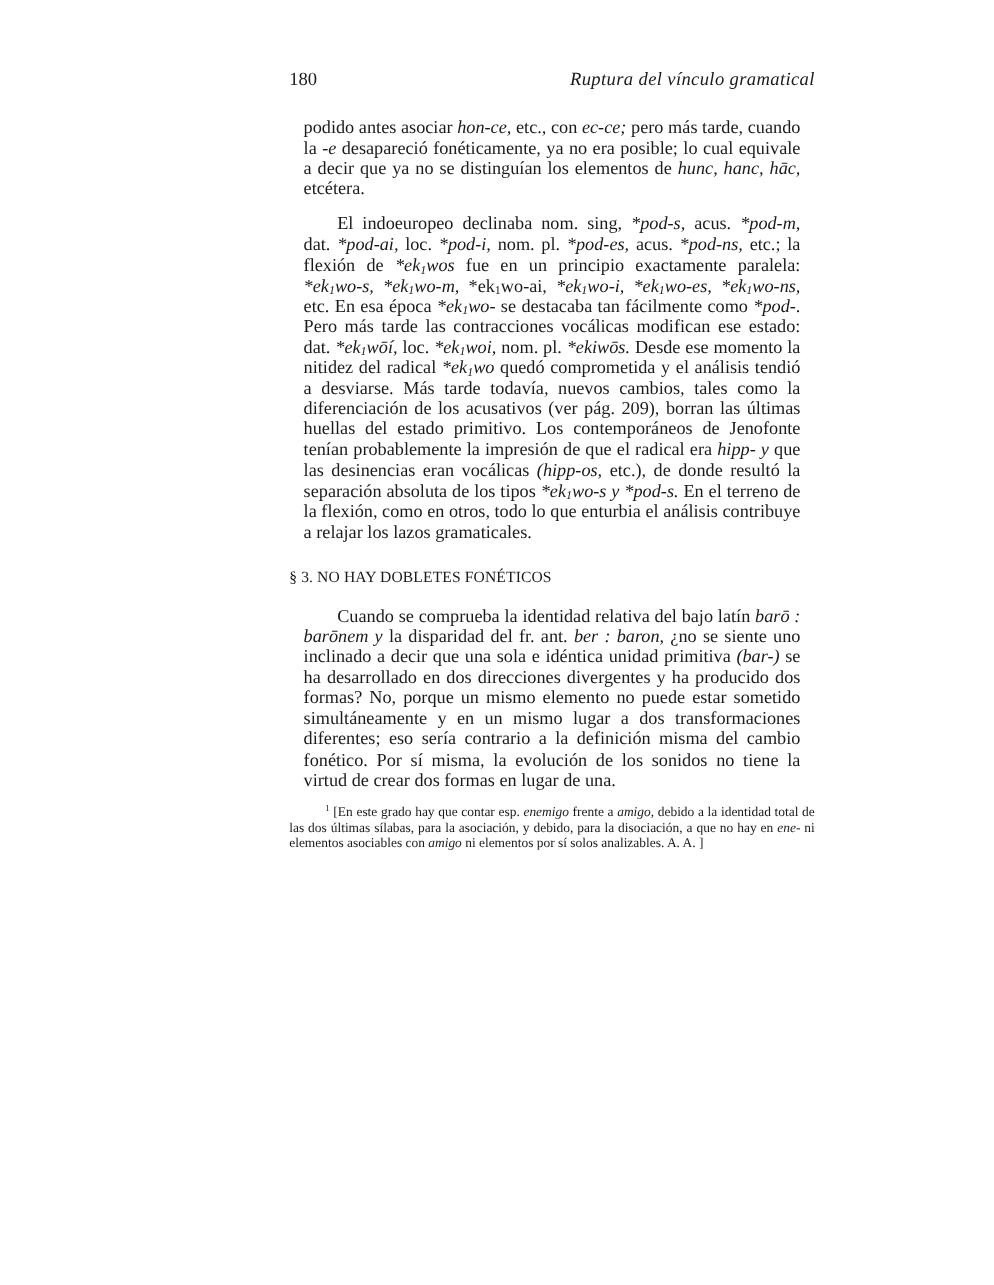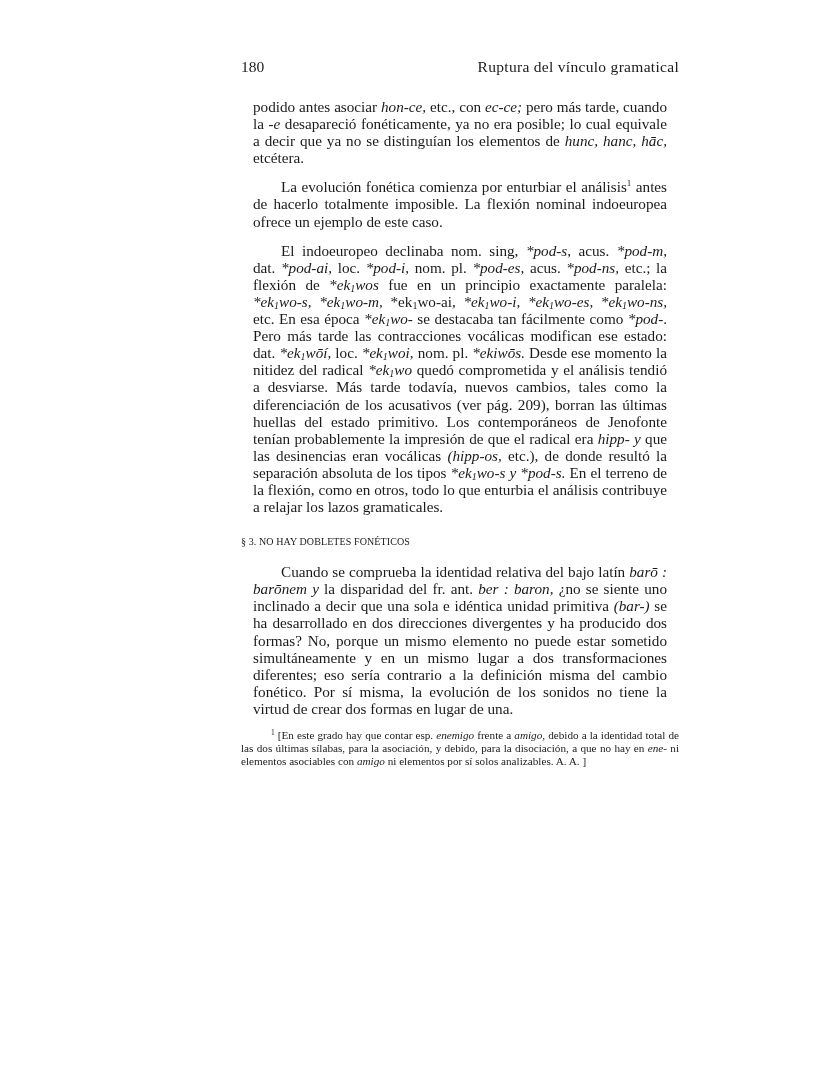--- a/index.html
+++ b/index.html
@@ -8,50 +8,49 @@
     font-family: "Liberation Serif", "DejaVu Serif", serif;
     color: #1a1a1a;
   }
   .page {
     position: absolute; left: 241px; top: 58px; width: 438px;
   }
   .running-head {
     display: flex; justify-content: space-between; align-items: baseline;
     font-size: 15.5px; height: 24px; margin-bottom: 16px; gap: 48px;
   }
-  .running-head .title { letter-spacing: 0.3px; }
+  .running-head .title { font-style: italic; letter-spacing: 0.3px; }
   .body-text {
     font-size: 15.2px; line-height: 17.1px; text-align: justify;
   }
   .body-text p { margin: 12px; }
   .body-text p.indent { text-indent: 28px; }
   i { font-style: italic; }
   sup.fn { font-size: 9px; vertical-align: 6px; line-height: 0; }
   sub.s { font-size: 10px; vertical-align: -2px; line-height: 0; }
   .section-head {
-    font-size: 10px; margin: 21px 0 16px 0; letter-spacing: 0.1px;
+    font-size: 13px; margin: 21px 0 16px 0; letter-spacing: 0.1px;
   }
   .footnote {
     font-size: 11.2px; line-height: 13px; text-align: justify;
     text-indent: 30px;
   }
   .footnote sup { font-size: 7.5px; vertical-align: 4px; line-height: 0; }
 </style>
 </head>
 <body>
 
 <div class="page">
   <div class="running-head">
     <span class="num">180</span>
     <span class="title">Ruptura del vínculo gramatical</span>
   </div>
 
   <div class="body-text" id="main-paragraphs">
       <p><span>podido antes asociar </span><i>hon-ce,</i><span> etc., con </span><i>ec-ce;</i><span> pero más tarde, cuando la </span><i>-e</i><span> desapareció fonéticamente, ya no era posible; lo cual equivale a decir que ya no se distinguían los elementos de </span><i>hunc, hanc, hāc,</i><span> etcétera.</span></p>
-      <p class="indent"><span>La evolución fonética comienza por enturbiar el análisis</span><sup class="fn">1</sup><span> antes de hacerlo totalmente imposible. La flexión nominal indoeuropea ofrece un ejemplo de este caso.</span></p>
       <p class="indent"><span>El indoeuropeo declinaba nom. sing, </span><i>*pod-s,</i><span> acus. </span><i>*pod-m,</i><span> dat. </span><i>*pod-ai,</i><span> loc. </span><i>*pod-i,</i><span> nom. pl. </span><i>*pod-es,</i><span> acus. </span><i>*pod-ns,</i><span> etc.; la flexión de </span><i>*ek</i><sub class="s" style="font-style: italic;">1</sub><i>wos</i><span> fue en un principio exactamente paralela: </span><i>*ek</i><sub class="s" style="font-style: italic;">1</sub><i>wo-s,</i><span> </span><i>*ek</i><sub class="s" style="font-style: italic;">1</sub><i>wo-m,</i><span> *ek</span><sub class="s">1</sub><span>wo-ai, </span><i>*ek</i><sub class="s" style="font-style: italic;">1</sub><i>wo-i,</i><span> </span><i>*ek</i><sub class="s" style="font-style: italic;">1</sub><i>wo-es,</i><span> </span><i>*ek</i><sub class="s" style="font-style: italic;">1</sub><i>wo-ns,</i><span> etc. En esa época </span><i>*ek</i><sub class="s" style="font-style: italic;">1</sub><i>wo-</i><span> se destacaba tan fácilmente como </span><i>*pod-</i><span>. Pero más tarde las contracciones vocálicas modifican ese estado: dat. </span><i>*ek</i><sub class="s" style="font-style: italic;">1</sub><i>wōí,</i><span> loc. </span><i>*ek</i><sub class="s" style="font-style: italic;">1</sub><i>woi,</i><span> nom. pl. </span><i>*ekiwōs.</i><span> Desde ese momento la nitidez del radical </span><i>*ek</i><sub class="s" style="font-style: italic;">1</sub><i>wo</i><span> quedó comprometida y el análisis tendió a desviarse. Más tarde todavía, nuevos cambios, tales como la diferenciación de los acusativos (ver pág. 209), borran las últimas huellas del estado primitivo. Los contemporáneos de Jenofonte tenían probablemente la impresión de que el radical era </span><i>hipp- y</i><span> que las desinencias eran vocálicas </span><i>(hipp-os,</i><span> etc.), de donde resultó la separación absoluta de los tipos </span><i>*ek</i><sub class="s" style="font-style: italic;">1</sub><i>wo-s y *pod-s.</i><span> En el terreno de la flexión, como en otros, todo lo que enturbia el análisis contribuye a relajar los lazos gramaticales.</span></p>
     </div>
 
   <div class="section-head">§ 3. NO HAY DOBLETES FONÉTICOS</div>
 
   <div class="body-text" id="section-paragraphs">
       <p class="indent"><span>Cuando se comprueba la identidad relativa del bajo latín </span><i>barō : barōnem y</i><span> la disparidad del fr. ant. </span><i>ber : baron,</i><span> ¿no se siente uno inclinado a decir que una sola e idéntica unidad primitiva </span><i>(bar-)</i><span> se ha desarrollado en dos direcciones divergentes y ha producido dos formas? No, porque un mismo elemento no puede estar sometido simultáneamente y en un mismo lugar a dos transformaciones diferentes; eso sería contrario a la definición misma del cambio fonético. Por sí misma, la evolución de los sonidos no tiene la virtud de crear dos formas en lugar de una.</span></p>
     </div>
 
   <div class="footnote" id="footnote"><sup>1</sup><span> [En este grado hay que contar esp. </span><i>enemigo</i><span> frente a </span><i>amigo,</i><span> debido a la identidad total de las dos últimas sílabas, para la asociación, y debido, para la disociación, a que no hay en </span><i>ene-</i><span> ni elementos asociables con </span><i>amigo</i><span> ni elementos por sí solos analizables. A. A. ]</span></div>

